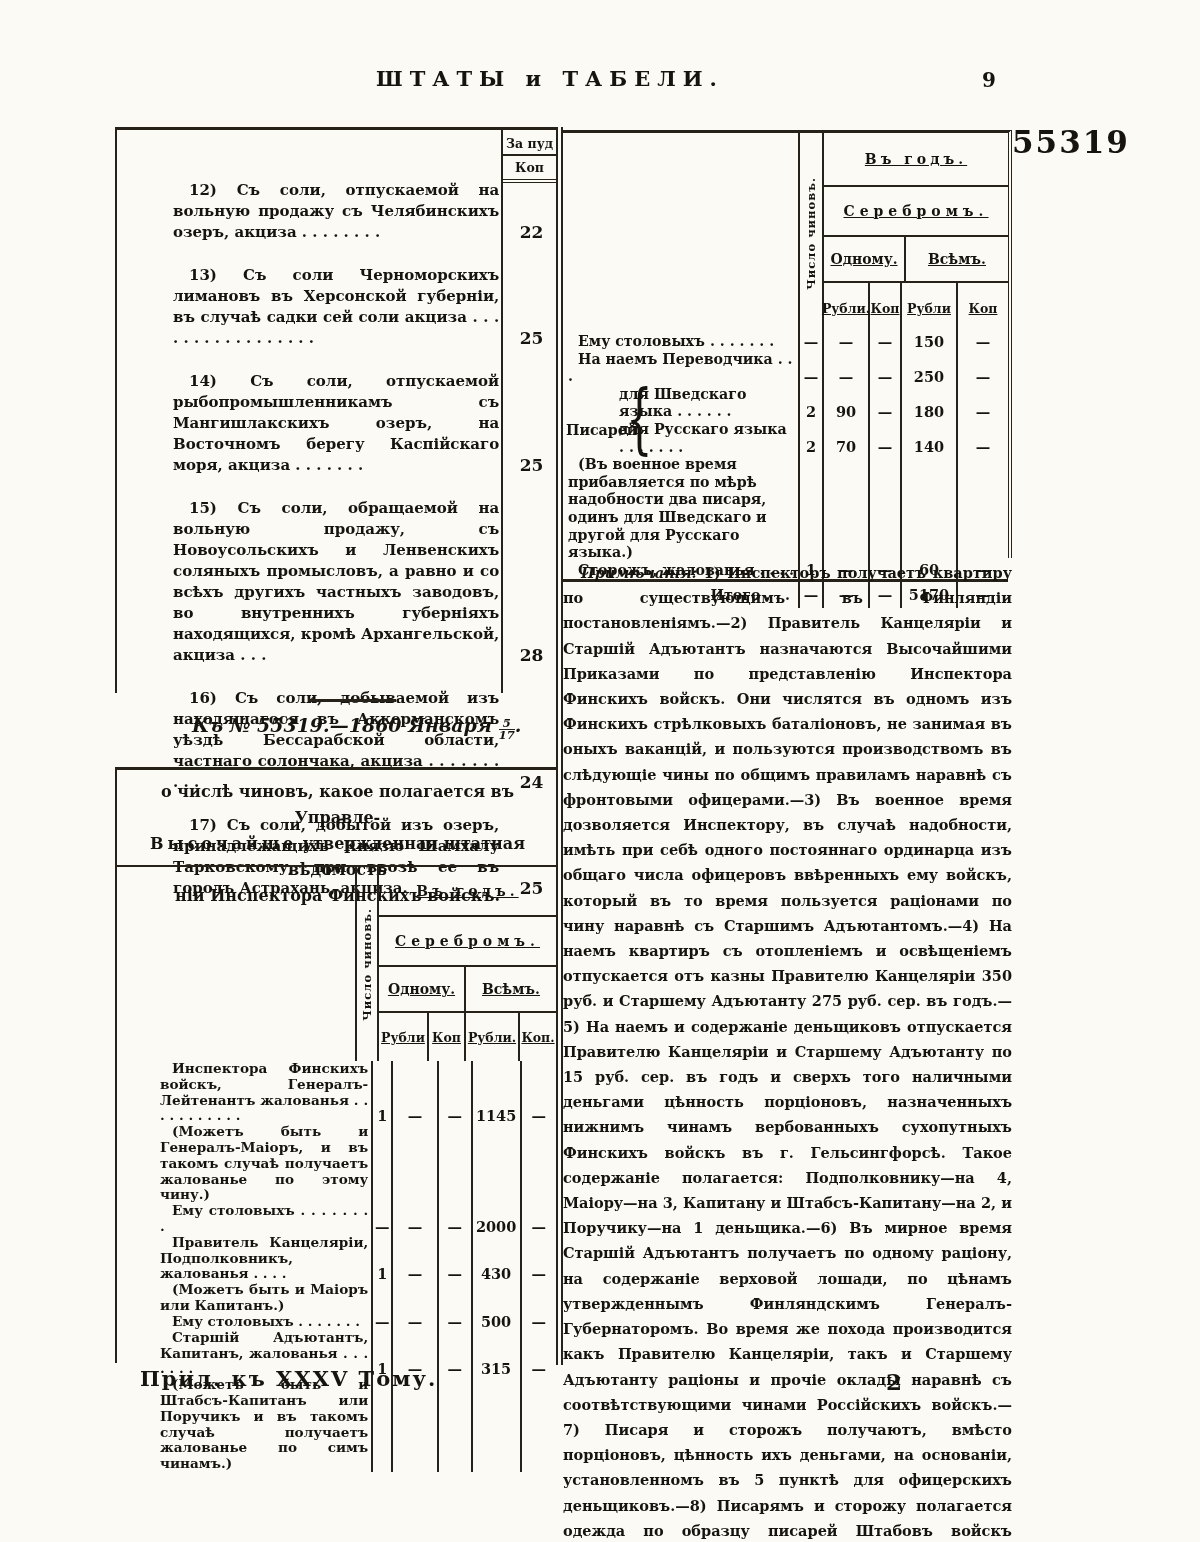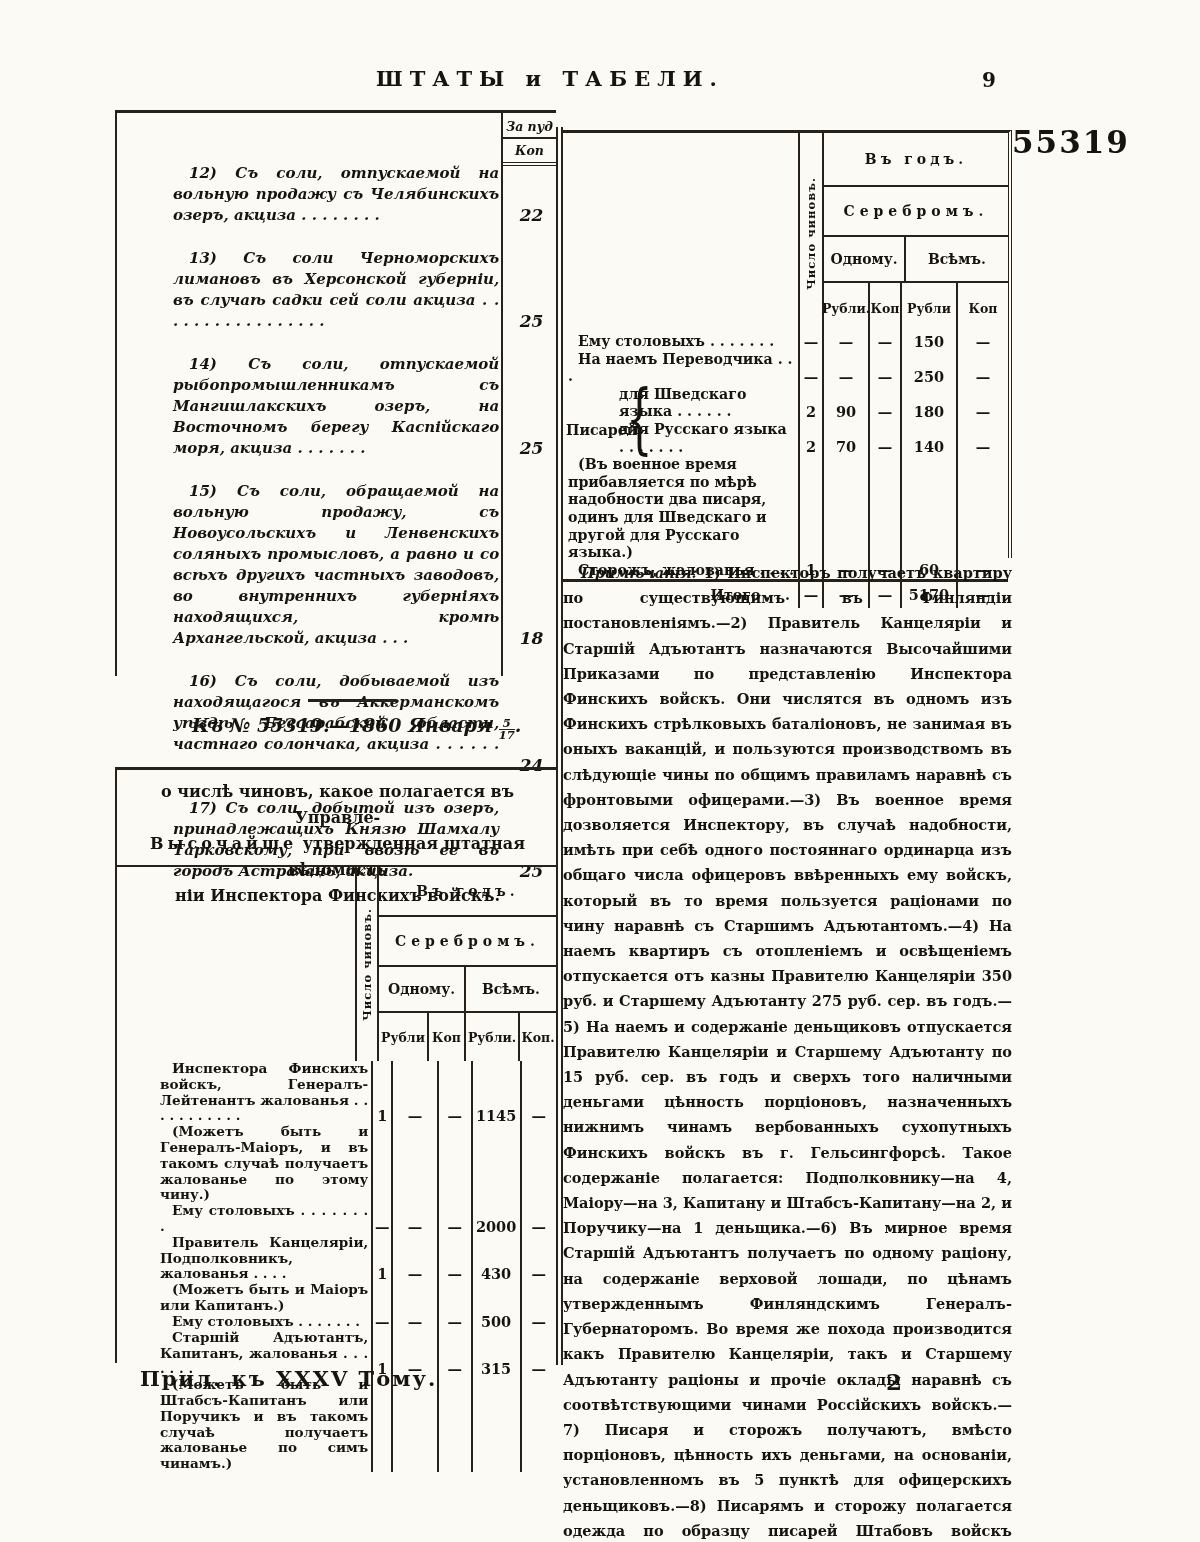--- a/index.html
+++ b/index.html
@@ -14,39 +14,39 @@
   .page-title{left:360px;top:66px;width:380px;text-align:center;
     font-size:21px;font-weight:bold;letter-spacing:7px;white-space:nowrap;}
   .page-number{left:982px;top:68px;font-size:20px;font-weight:bold;}
   .doc-number{left:1012px;top:124px;font-size:31px;font-weight:bold;letter-spacing:2px;}
   .col-divider{left:556px;top:127px;height:1238px;width:3px;
     border-left:2px solid #262119;border-right:2px solid #262119;}
   .tailpiece{left:308px;top:699px;width:88px;border-top:3px solid #262119;}
   .appendix{left:140px;top:1366px;font-size:21px;font-weight:bold;letter-spacing:2px;text-align:right;}
   .sheet-mark{left:886px;top:1368px;font-size:23px;font-weight:bold;}
   
-  .salt{left:115px;top:110px;width:441px;height:566px;box-sizing:border-box;
-    border-top:3px solid #262119;border-left:2px solid #262119;font-style:italic;}
+  .salt{left:115px;top:127px;width:441px;height:566px;box-sizing:border-box;
+    border-top:3px solid #262119;border-left:2px solid #262119;}
   .salt-vline{position:absolute;left:384px;top:0;bottom:0;width:0;border-left:2px solid #262119;}
   .salt-head{position:absolute;left:384px;top:0;width:57px;box-sizing:border-box;
     border-bottom:4px double #262119;text-align:center;font-weight:bold;}
   .salt-head .h1{font-size:12.5px;padding:6px 0 3px;border-bottom:2px solid #262119;}
   .salt-head .h2{font-size:12.5px;padding:4px 0 4px;}
   .salt-items{position:absolute;left:0;top:50px;right:0;}
   .salt-item{display:flex;align-items:flex-end;margin-bottom:22px;}
   .salt-item .t{width:384px;box-sizing:border-box;padding:0 8px 0 8px;
     font-size:15px;font-weight:bold;line-height:21px;text-align:justify;text-indent:16px;margin-left:48px;}
   .salt-item .v{width:55px;text-align:center;font-size:17px;font-weight:bold;padding-bottom:1px;}
   
   .ref-line{left:148px;top:714px;font-style:italic;font-weight:bold;font-size:19px;margin-left:44px;}
   .frac{display:inline-block;vertical-align:-7px;text-align:center;
     font-size:11.5px;line-height:11px;font-style:italic;}
   .frac .fn{display:block;border-bottom:1.5px solid #262119;padding:0 2px;}
   
-  .cc{display:flex;align-items:center;justify-content:center;}
+  .cc{display:flex;align-items:center;justify-content:center;text-decoration:underline;}
   .vtext{writing-mode:vertical-rl;transform:rotate(180deg);
     font-size:11.5px;font-weight:bold;letter-spacing:1px;white-space:nowrap;}
   
   .staff{left:115px;top:767px;width:441px;height:596px;box-sizing:border-box;
     border-top:3px solid #262119;border-left:2px solid #262119;}
   .staff-title{padding:9px 4px 0 6px;text-align:center;font-weight:bold;
     font-size:16px;line-height:26px;}
   .staff-title .emph{letter-spacing:4px;}
   .grid-head{position:absolute;left:0;top:95px;right:0;height:196px;box-sizing:border-box;
     border-top:2px solid #262119;display:flex;}
@@ -134,21 +134,21 @@
     <div class="salt-item">
       <div class="t">13) Съ соли Черноморскихъ лимановъ въ Херсонской губерніи, въ случаѣ садки сей соли акциза . . . . . . . . . . . . . . . . .</div>
       <div class="v">25</div>
     </div>
     <div class="salt-item">
       <div class="t">14) Съ соли, отпускаемой рыбопромышленникамъ съ Мангишлакскихъ озеръ, на Восточномъ берегу Каспійскаго моря, акциза . . . . . . .</div>
       <div class="v">25</div>
     </div>
     <div class="salt-item">
       <div class="t">15) Съ соли, обращаемой на вольную продажу, съ Новоусольскихъ и Ленвенскихъ соляныхъ промысловъ, а равно и со всѣхъ другихъ частныхъ заводовъ, во внутреннихъ губерніяхъ находящихся, кромѣ Архангельской, акциза . . .</div>
-      <div class="v">18</div>
+      <div class="v">28</div>
     </div>
     <div class="salt-item">
       <div class="t">16) Съ соли, добываемой изъ находящагося въ Аккерманскомъ уѣздѣ Бессарабской области, частнаго солончака, акциза . . . . . . . . . .</div>
       <div class="v">24</div>
     </div>
     <div class="salt-item">
       <div class="t">17) Съ соли, добытой изъ озеръ, принадлежащихъ Князю Шамхалу Тарковскому, при ввозѣ ее въ городъ Астрахань, акциза.</div>
       <div class="v">25</div>
     </div>
   </div>

